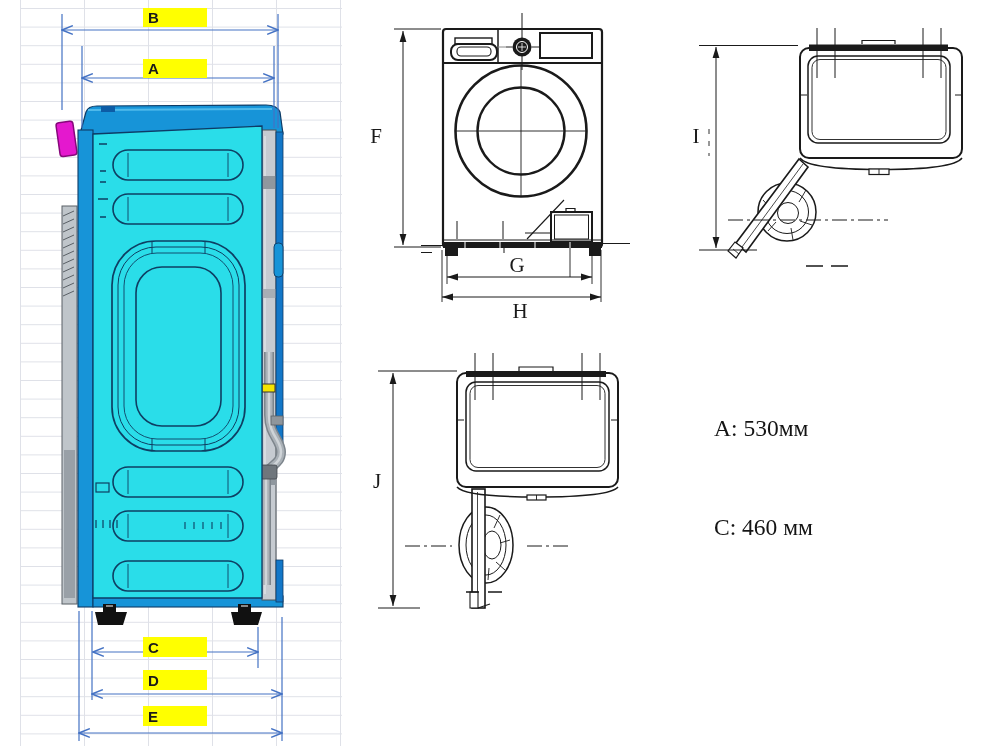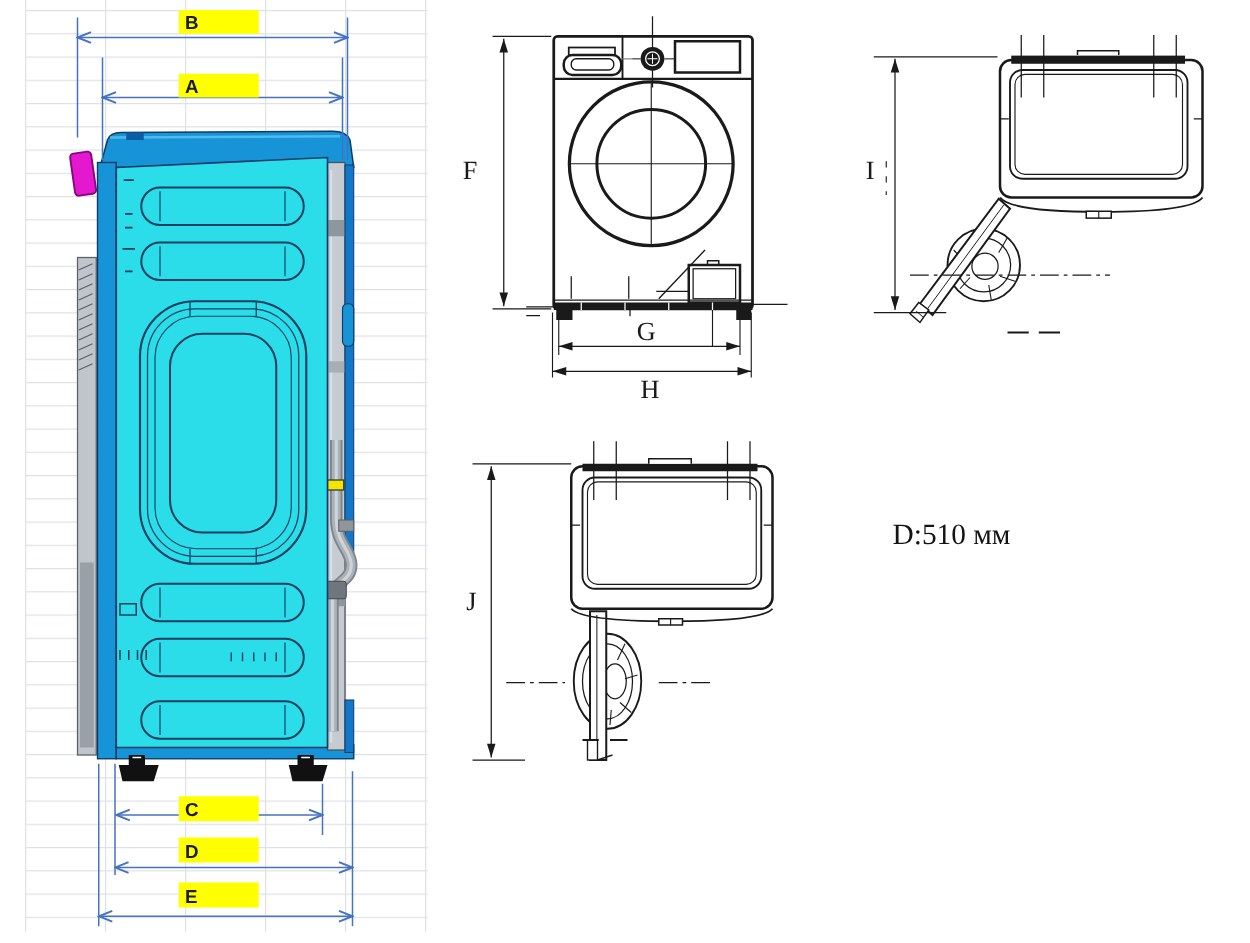--- a/index.html
+++ b/index.html
@@ -240,21 +240,22 @@
     <path d="M466 592 h13 M488 592 h14" stroke-width="1.6"></path>
   </g>
   <g stroke="#1a1a1a" fill="none">
     <path d="M378 371 H457 M378 608 H420" stroke-width="1"></path>
     <line x1="393" y1="373" x2="393" y2="606" stroke-width="1" marker-start="url(#mk)" marker-end="url(#mk)"></line>
   </g>
   <text class="dimletter" x="377" y="488" text-anchor="middle">J</text>
 </svg>
 
   <div class="dim-list">
-    <div class="dim-line">D:510 мм</div>
+    <div class="dim-line">A: 530мм</div>
+    <div class="dim-line">C: 460 мм</div>
     
     
     
     
     
     
   </div>
 </div>
 
 </body></html>

